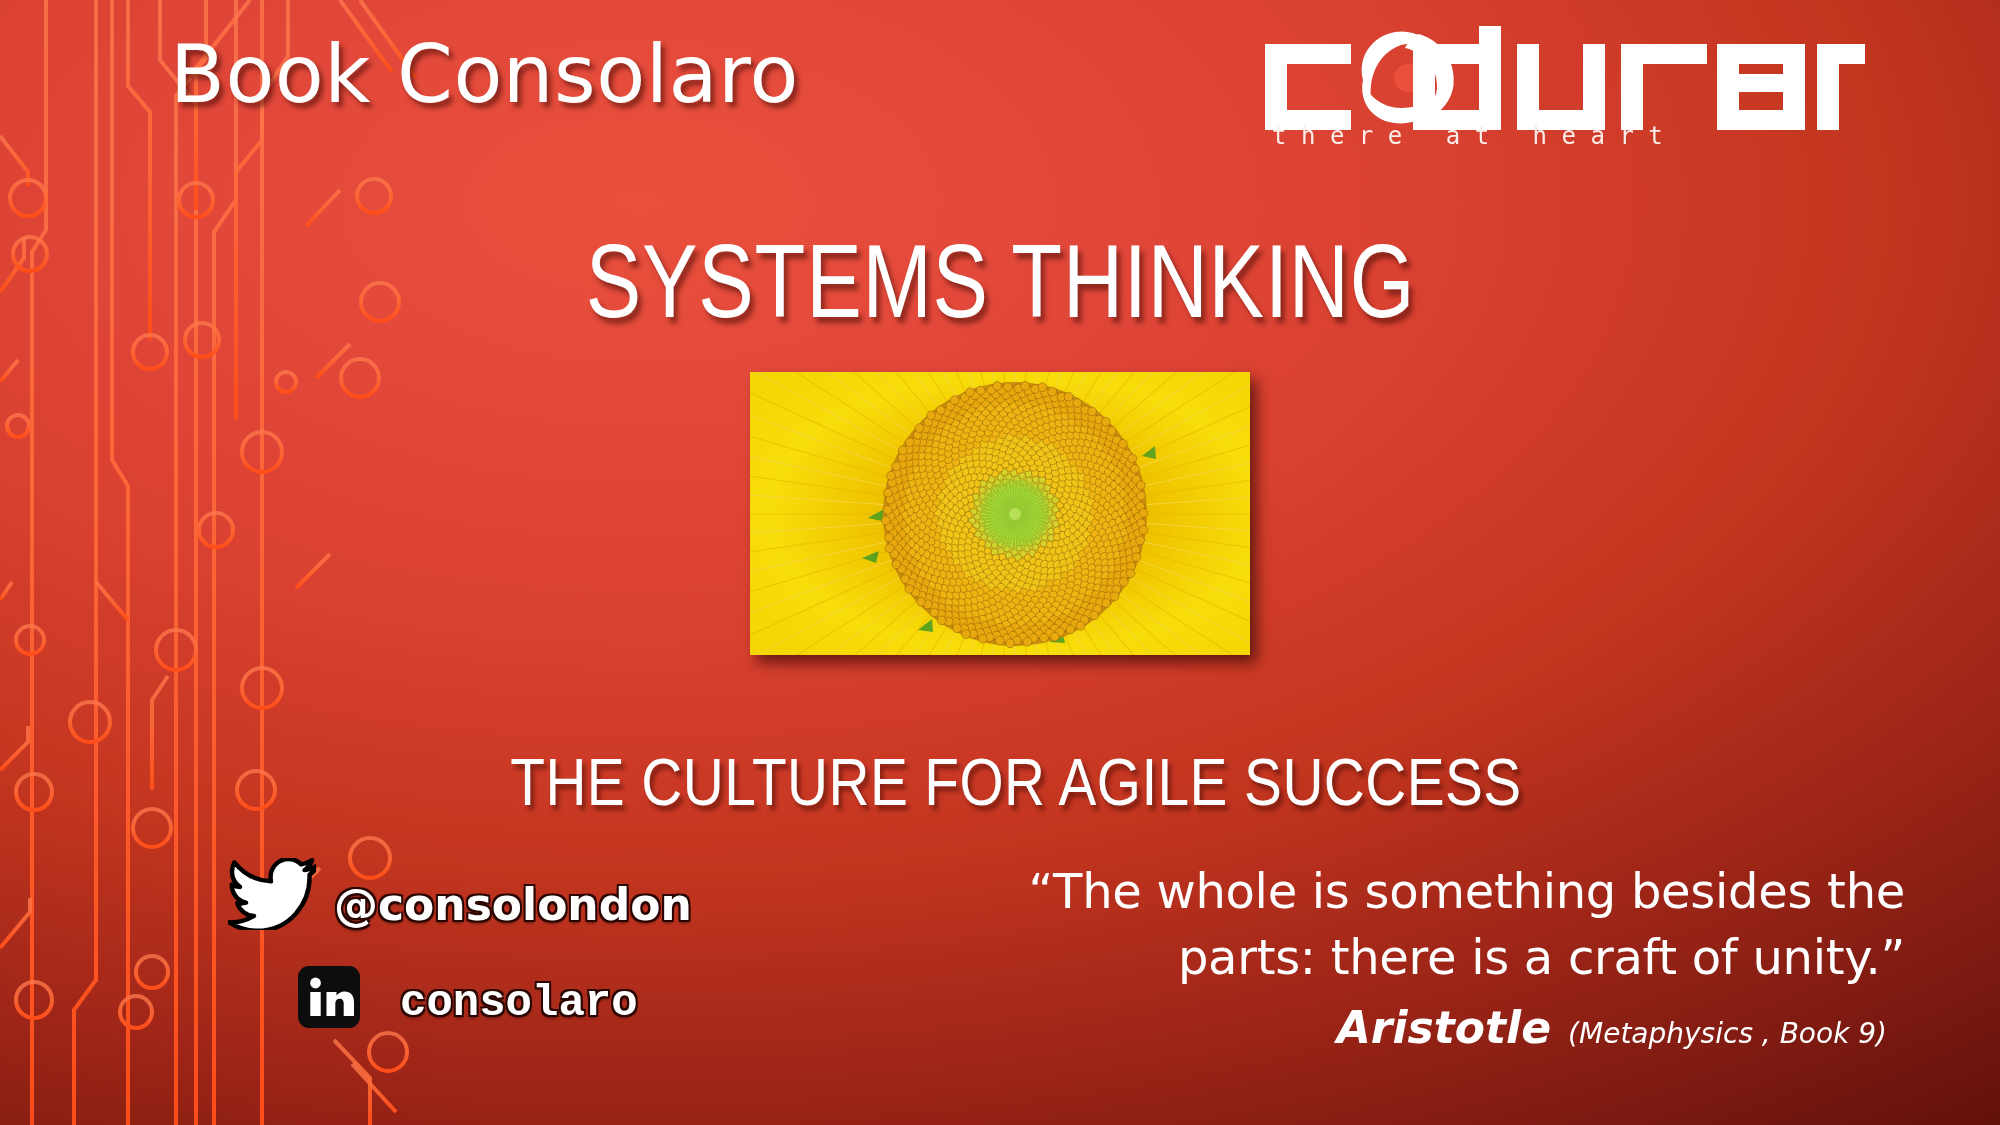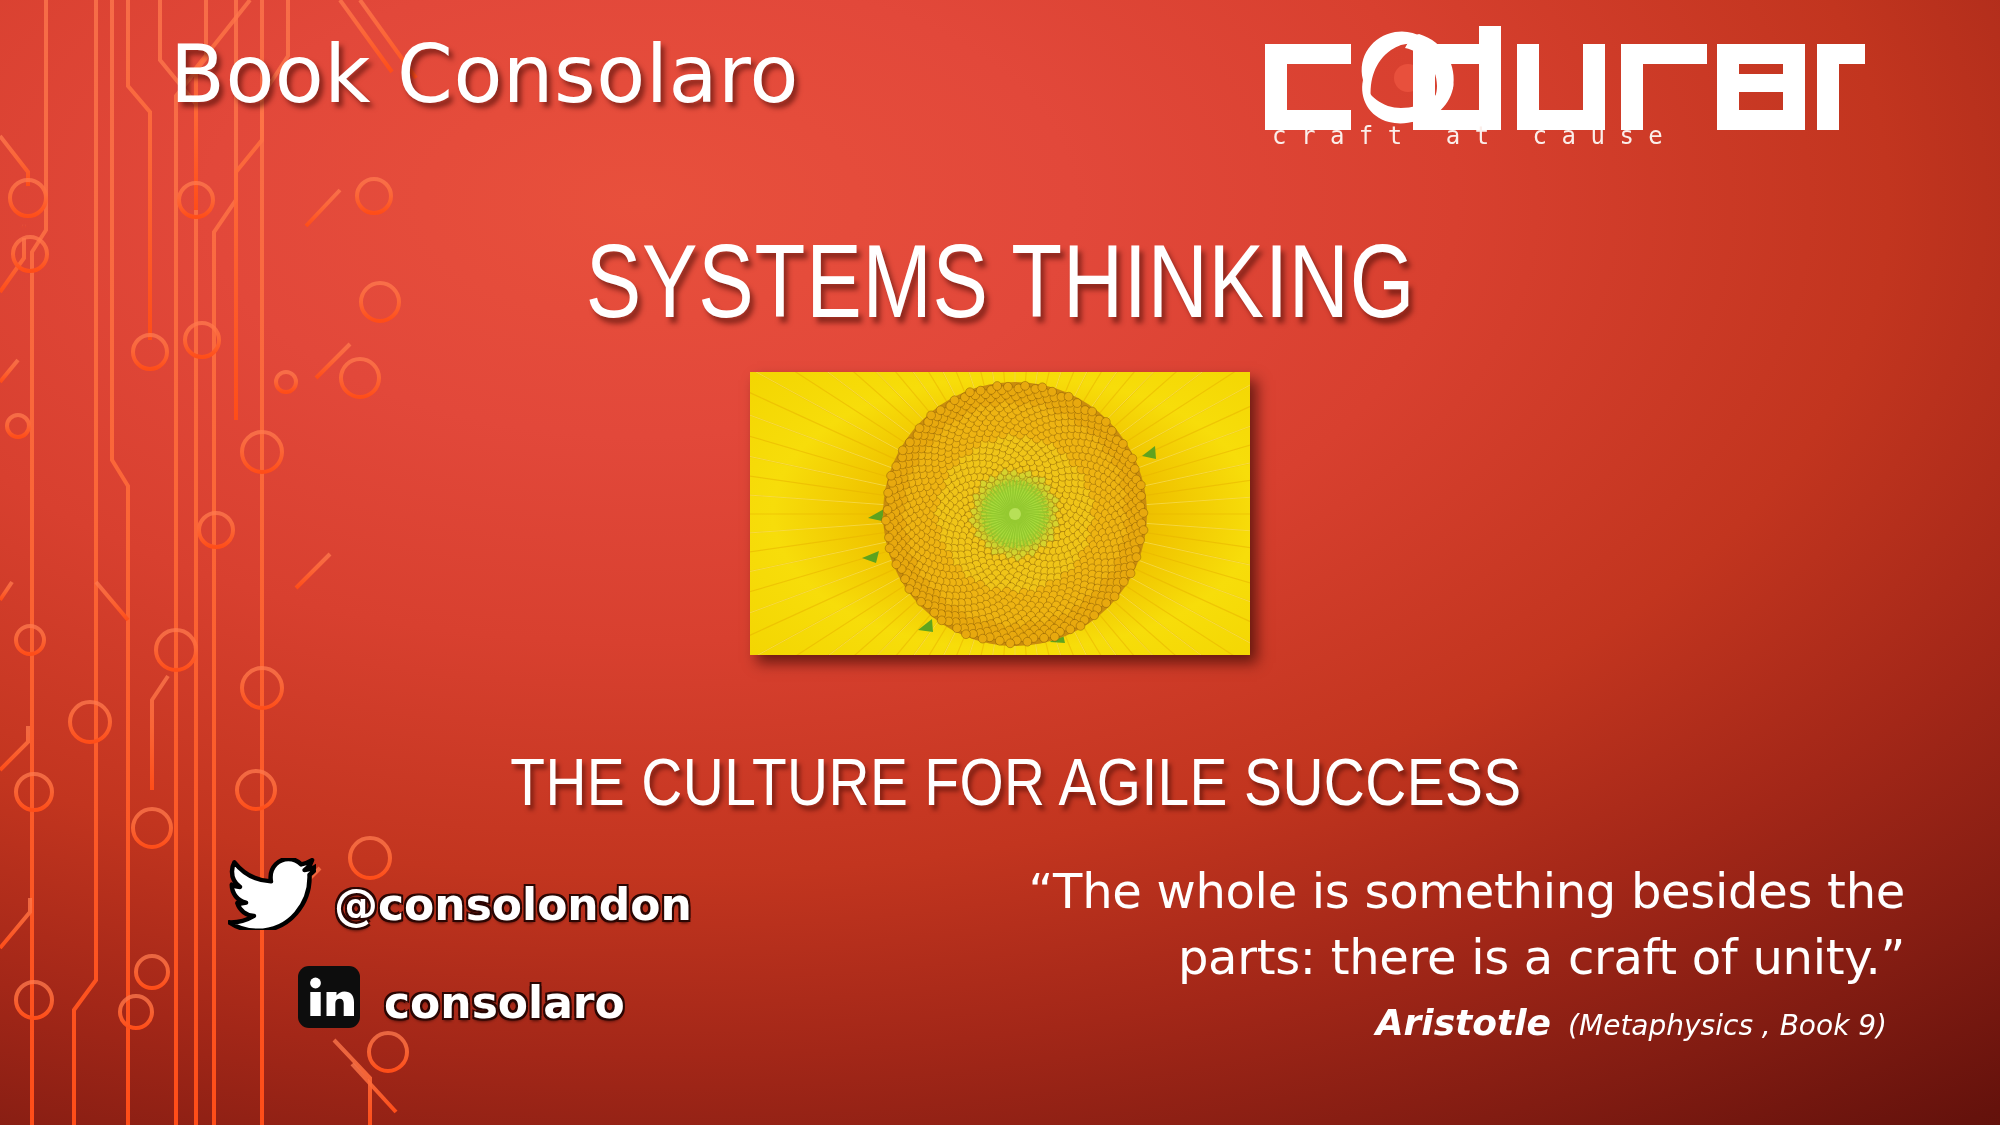--- a/index.html
+++ b/index.html
@@ -143,21 +143,21 @@
     font-weight: bold;
     color: #ffffff;
     letter-spacing: 0px;
     white-space: nowrap;
     text-shadow:
       -2px -2px 0 #2a0603, 2px -2px 0 #2a0603,
       -2px  2px 0 #2a0603, 2px  2px 0 #2a0603,
        0px  3px 3px rgba(20,2,1,0.6);
   }
   #tw-handle { margin-left: 18px; }
-  #li-handle { margin-left: 24px; }
+  #li-handle { margin-left: 40px; font-family: Liberation Mono, monospace; }
 
   .tw-icon { width: 88px; height: 72px; display:block; }
   .li-icon { width: 62px; height: 62px; display:block; }
 
   
   #quote-block {
     position: absolute;
     left: 905px;
     top: 858px;
     width: 1000px;
@@ -175,21 +175,21 @@
   }
   .quote-line.l2 { padding-left: 8px; }
   #attrib {
     margin-top: 12px;
     text-align: right;
     padding-right: 18px;
     white-space: nowrap;
   }
   #attrib .author {
     font-family: "DejaVu Sans", sans-serif;
-    font-size: 36px;
+    font-size: 44px;
     font-weight: bold;
     font-style: italic;
     color: #ffffff;
     letter-spacing: 0px;
   }
   #attrib .source {
     font-family: "DejaVu Sans", sans-serif;
     font-size: 28px;
     font-style: italic;
     font-weight: 400;
@@ -304,21 +304,21 @@
         <path d="M252 18 h22 v66 h44 V18 h22 v86 h-88 z"></path>
 
         <path d="M356 18 h86 v20 h-64 v66 h-22 z"></path>
 
         <path d="M452 18 h88 v86 h-22 V66 h-44 v18 h44 v20 h-66 z M474 38 v10 h44 V38 z"></path>
 
         <path d="M552 104 V18 h48 v20 h-26 v66 z"></path>
       </g>
     </svg>
   </div>
-  <div class="logo-tagline">craft at cause</div>
+  <div class="logo-tagline">there at heart</div>
 
   <div class="main-title">
     <span>SYSTEMS THINKING</span>
   </div>
 
   <div id="photo" class="tall">
     <svg viewBox="0 0 500 283" width="500" height="283" preserveAspectRatio="none" aria-hidden="true">
       <defs>
         <radialGradient id="petalBg" cx="53%" cy="50%" r="78%">
           <stop offset="0%" stop-color="#d8a300"></stop>

